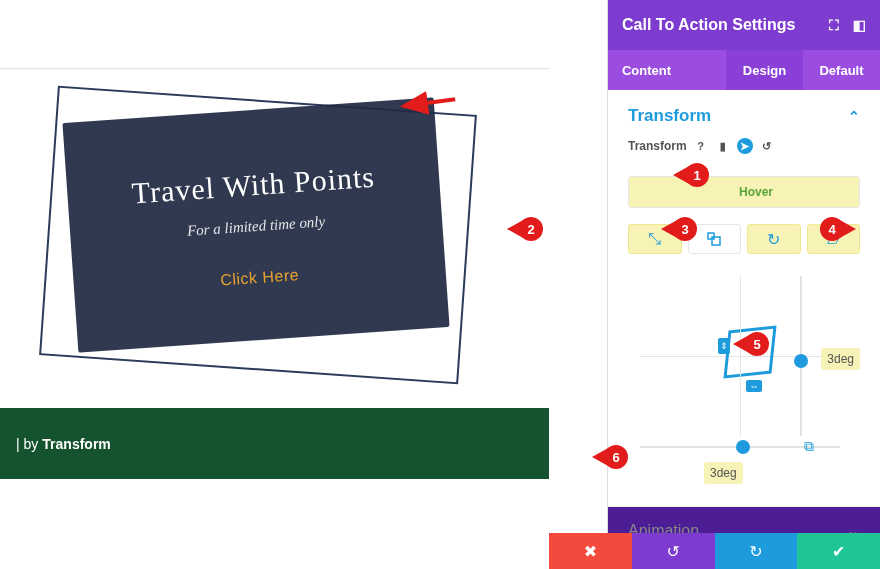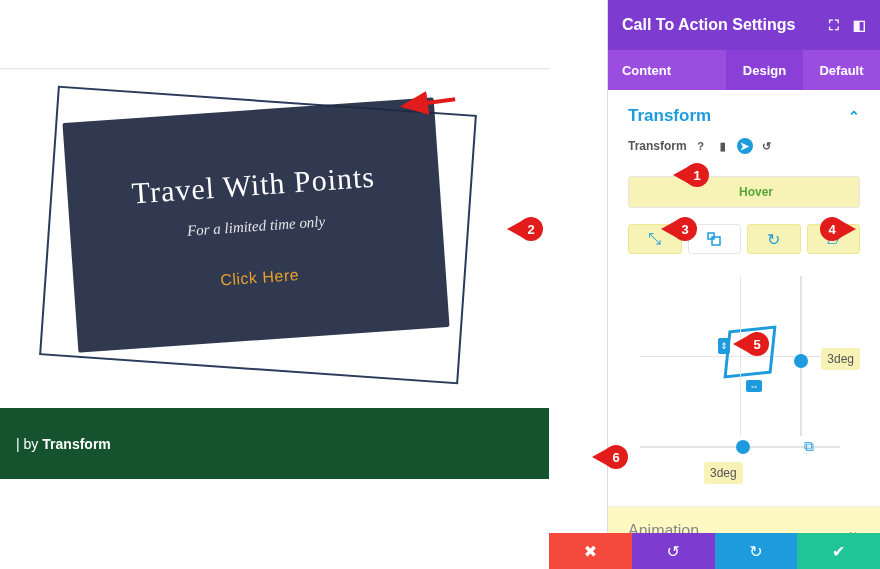--- a/index.html
+++ b/index.html
@@ -58,21 +58,21 @@
 
   .vslider { position:absolute; right: 58px; top: 0; width: 2px; height: 160px; background: #e3e3e3; }
   .vslider .dot { position:absolute; left:-6px; top: 78px; width:14px; height:14px; border-radius:50%; background:#1d9bdd; cursor:pointer; }
   .vval { position:absolute; right: 0; top: 72px; font-size:12px; color:#555; background:#f7f2b5; padding:4px 6px; border-radius:3px; }
 
   .hslider { position:absolute; left: 12px; top: 170px; width: 200px; height: 2px; background: #e3e3e3; }
   .hslider .dot { position:absolute; top:-6px; left: 96px; width:14px; height:14px; border-radius:50%; background:#1d9bdd; cursor:pointer; }
   .link-icon { position:absolute; right:46px; top: 162px; color:#1d9bdd; font-size:14px; cursor:pointer; }
   .hval { position:absolute; left: 76px; top: 186px; font-size:12px; color:#555; background:#f7f2b5; padding:4px 6px; border-radius:3px; }
 
-  .anim-section { margin-top: 40px; border-top: 1px solid #eee; padding: 14px 20px; background: #fef9c3; display:flex; justify-content:space-between; align-items:center; color:#888; font-size:16px; cursor:pointer; }
+  .anim-section { margin-top: 40px; border-top: 1px solid #eee; padding: 14px 20px; background: #4c1d95; display:flex; justify-content:space-between; align-items:center; color:#888; font-size:16px; cursor:pointer; }
 
   .action-bar { position:absolute; bottom:0; left:549px; width:331px; height:36px; display:flex; }
   .action-bar div { flex:1; display:flex; align-items:center; justify-content:center; color:#fff; font-size:16px; cursor:pointer; }
   .ab1{background:#f44a3e;} .ab2{background:#7e3bd0;} .ab3{background:#1d9bdd;} .ab4{background:#1fc597;}
 
   
   .marker { position:absolute; display:flex; align-items:center; }
   .marker .bubble { background:#e21b1b; color:#fff; font-weight:700; font-size:13px; width:24px; height:24px; border-radius:50%; display:flex; align-items:center; justify-content:center; position:relative; z-index:2; }
   .marker .tail-l { width:0; height:0; border-top:10px solid transparent; border-bottom:10px solid transparent; border-right:18px solid #e21b1b; margin-right:-6px; }
   .marker .tail-r { width:0; height:0; border-top:10px solid transparent; border-bottom:10px solid transparent; border-left:18px solid #e21b1b; margin-left:-6px; }

